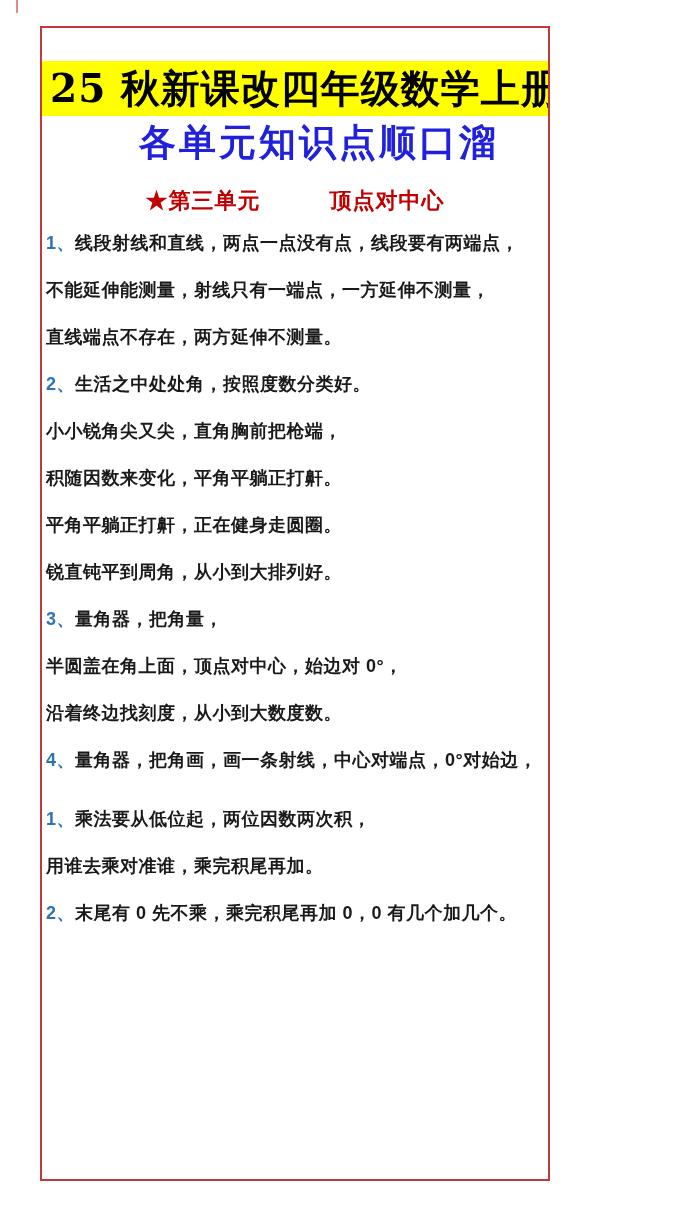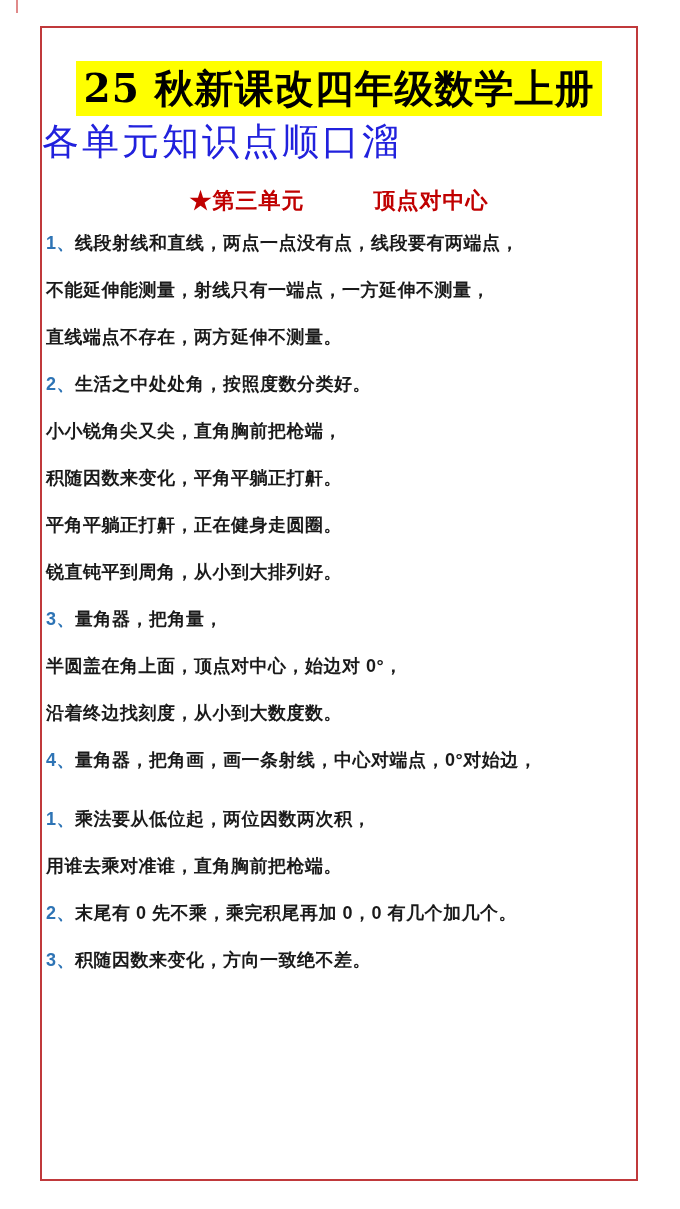--- a/index.html
+++ b/index.html
@@ -9,48 +9,49 @@
     background:#ffffff;
     overflow:hidden;
     font-family:"Liberation Sans", sans-serif;
   }
   .page-edge-mark {
     position:absolute; left:16px; top:0; width:2px; height:13px;
     background:#e08a8a;
   }
   .frame {
     position:absolute; left:40px; top:26px;
-    width:598px; height:1155px;
+    width:510px; height:1155px;
     border:2px solid #c0393b;
     box-sizing:border-box;
     overflow:hidden;
   }
   .title-wrap { margin-top:33px; text-align:center; }
   .title-hl {
     display:inline-block;
     background:#ffff00;
     color:#000000;
     font-family:"DejaVu Serif","Liberation Serif",serif;
     font-weight:bold;
     font-size:39px;
     line-height:55px;
     padding:0 8px;
     letter-spacing:1px;
     white-space:nowrap;
   }
   .subtitle {
     margin-top:2px;
-    text-align:left;
+    text-align:center;
     color:#2121dd;
     font-family:"DejaVu Serif","Liberation Serif",serif;
-    font-weight:normal;
+    font-weight:bold;
     font-size:37px;
     line-height:48px;
     letter-spacing:3px;
     white-space:nowrap;
+    padding-left:48px;
   }
   .section-heading {
     text-align:center;
     color:#c00000;
     font-weight:bold;
     font-size:22px;
     line-height:26px;
     letter-spacing:1px;
     white-space:nowrap;
   }
@@ -96,19 +97,18 @@
       <div class="line"><span class="num"></span><span>锐直钝平到周角，从小到大排列好。</span></div>
       <div class="line"><span class="num">3、</span><span>量角器，把角量，</span></div>
       <div class="line"><span class="num"></span><span>半圆盖在角上面，顶点对中心，始边对 0°，</span></div>
       <div class="line"><span class="num"></span><span>沿着终边找刻度，从小到大数度数。</span></div>
       <div class="line"><span class="num">4、</span><span>量角器，把角画，画一条射线，中心对端点，0°对始边，</span></div>
     </div>
 
 
     <div class="lines second">
       <div class="line"><span class="num">1、</span><span>乘法要从低位起，两位因数两次积，</span></div>
-      <div class="line"><span class="num"></span><span>用谁去乘对准谁，直角胸前把枪端。</span></div>
+      <div class="line"><span class="num"></span><span>用谁去乘对准谁，乘完积尾再加。</span></div>
       <div class="line"><span class="num">2、</span><span>末尾有 0 先不乘，乘完积尾再加 0，0 有几个加几个。</span></div>
-      <div class="line"><span class="num">3、</span><span>积随因数来变化，方向一致绝不差。</span></div>
     </div>
 
   </div>
 </div>
 
 </body></html>

